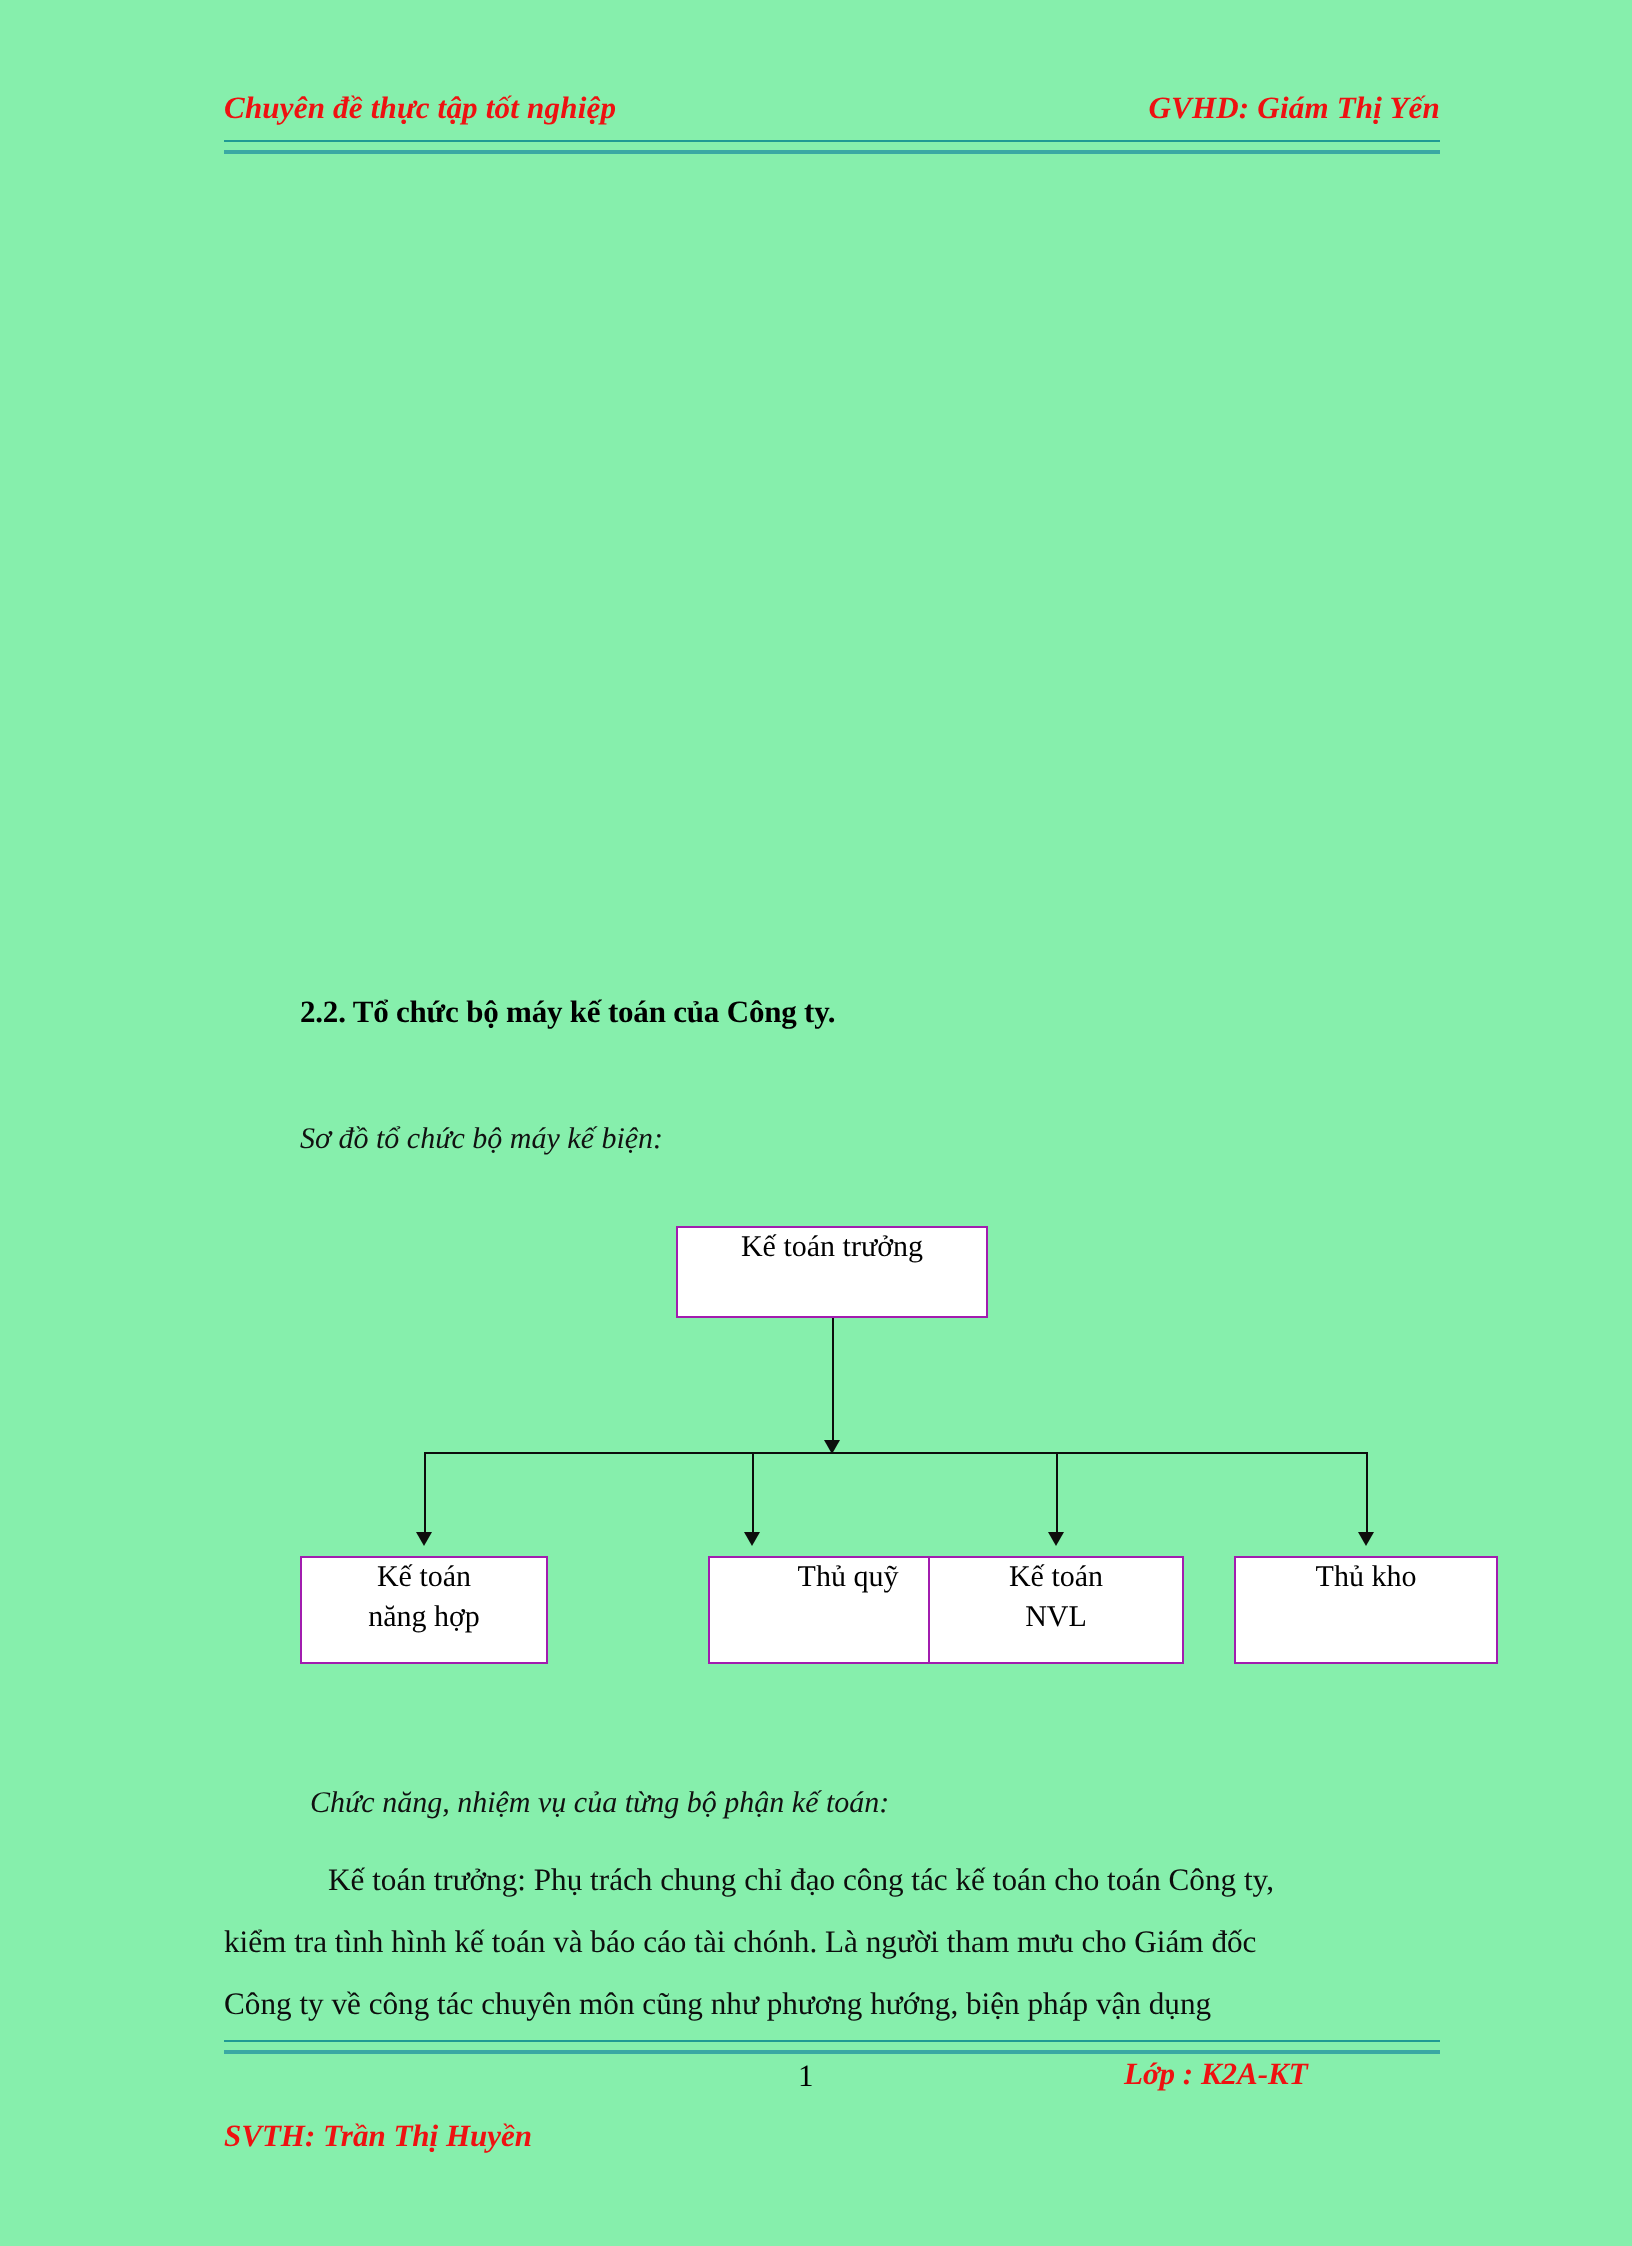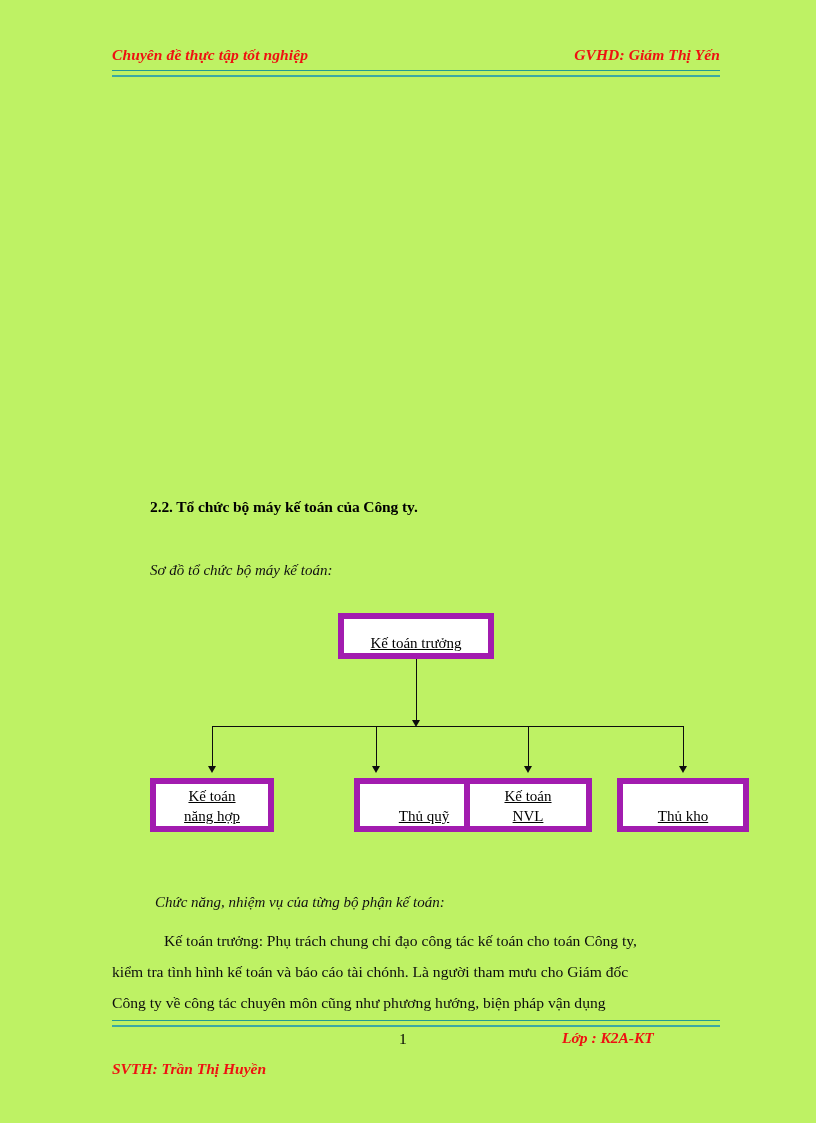--- a/index.html
+++ b/index.html
@@ -8,21 +8,21 @@
     background: #ffffff;
   }
   body {
     font-family: "Liberation Serif", "DejaVu Serif", serif;
     color: #1a1a1a;
   }
   #page {
     position: relative;
     width: 816px;
     height: 1123px;
-    background: #bef264;
+    background: #86efac;
     overflow: hidden;
   }
 
   
   #header {
     position: absolute;
     left: 112px;
     top: 46px;
     width: 608px;
     height: 26px;
@@ -93,31 +93,30 @@
   
   #orgchart {
     position: absolute;
     left: 112px;
     top: 604px;
     width: 608px;
     height: 240px;
   }
   .node {
     position: absolute;
-    border: 6px solid #a21caf;
+    border: 1px solid #a21caf;
     background: #ffffff;
     box-sizing: border-box;
     display: flex;
-    align-items: flex-end;
+    align-items: flex-start;
     justify-content: center;
     text-align: center;
     font-size: 15px;
     line-height: 20px;
     color: #000000;
-    text-decoration: underline;
   }
   .node span { display: block; }
 
   #node-root {
     left: 226px;
     top: 9px;
     width: 156px;
     height: 46px;
   }
   .leaf { top: 174px; height: 54px; }
@@ -176,21 +175,21 @@
 
   <div id="header">
     <div class="hdr-left">Chuyên đề thực tập tốt nghiệp</div>
     <div class="hdr-right">GVHD: Giám Thị Yến</div>
   </div>
   <div class="rule-double" id="header-rule"></div>
 
   <div class="h-bold" id="heading-22">2.2. Tổ chức bộ máy kế toán của Công ty.</div>
 
 
-  <div class="cap-italic" id="caption-sodo">Sơ đồ tổ chức bộ máy kế toán:</div>
+  <div class="cap-italic" id="caption-sodo">Sơ đồ tổ chức bộ máy kế biện:</div>
 
   <div id="orgchart">
 
     <div class="node" id="node-root">
       <span>Kế toán trưởng</span>
     </div>
 
     <div class="conn vline" style="left:304px; top:55px; height:66px;"></div>
     <div class="arrow" style="left:300px; top:116px;"></div>
 

